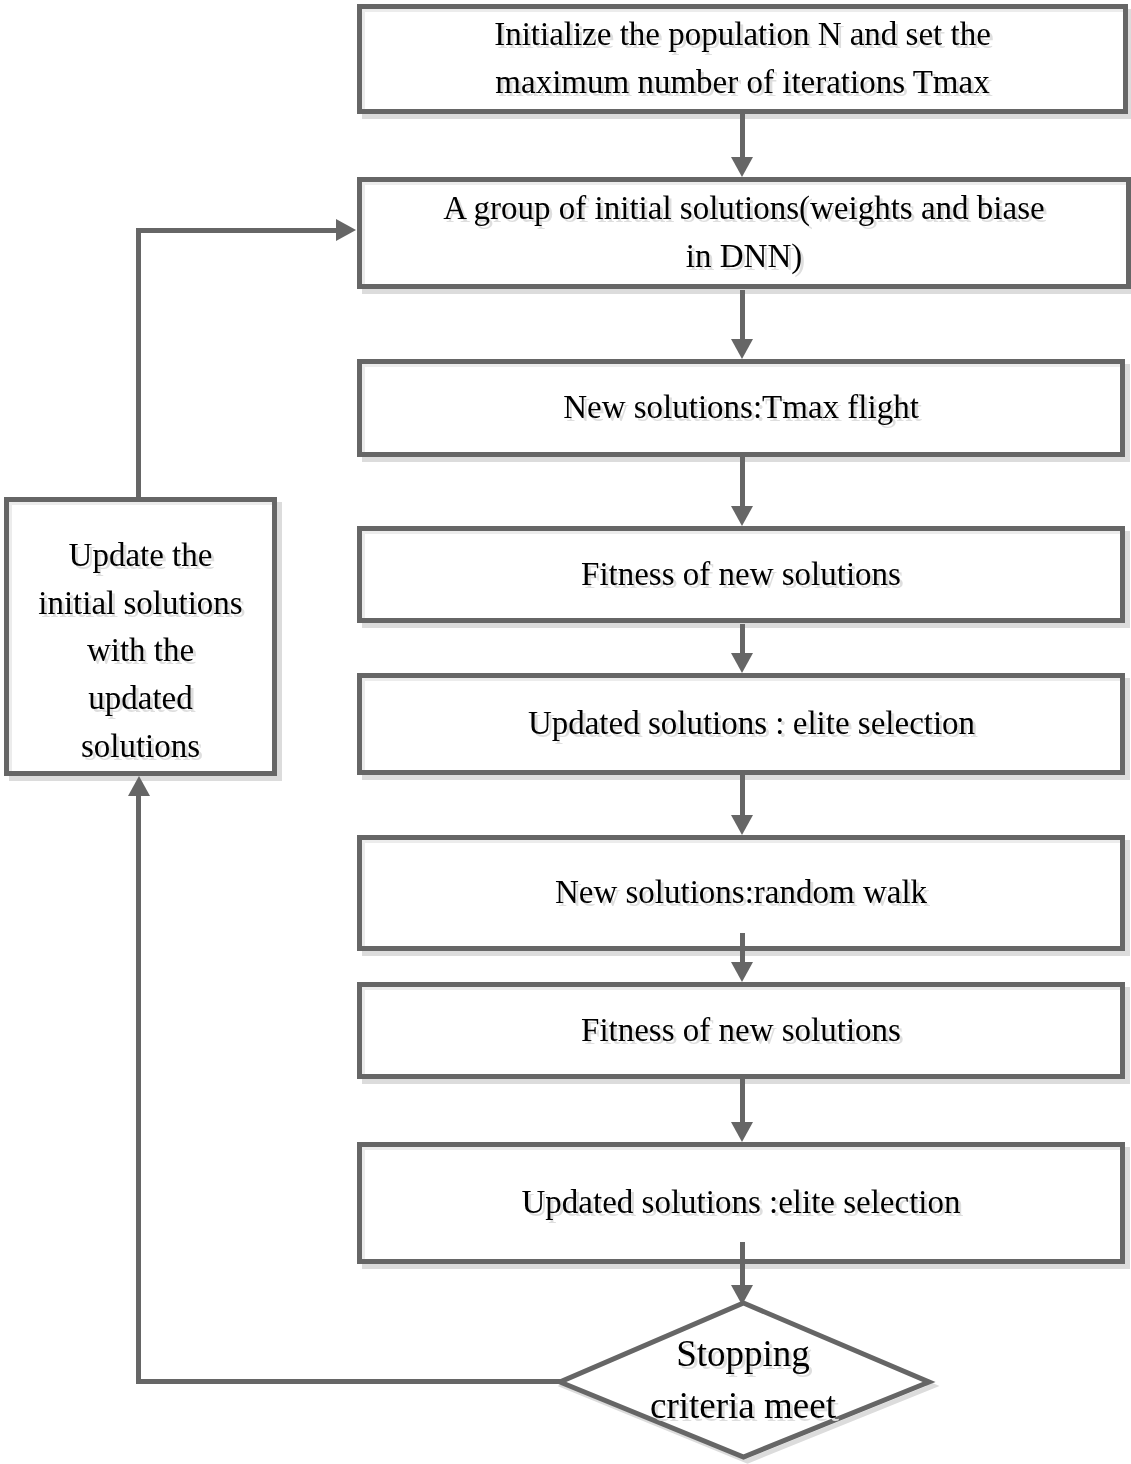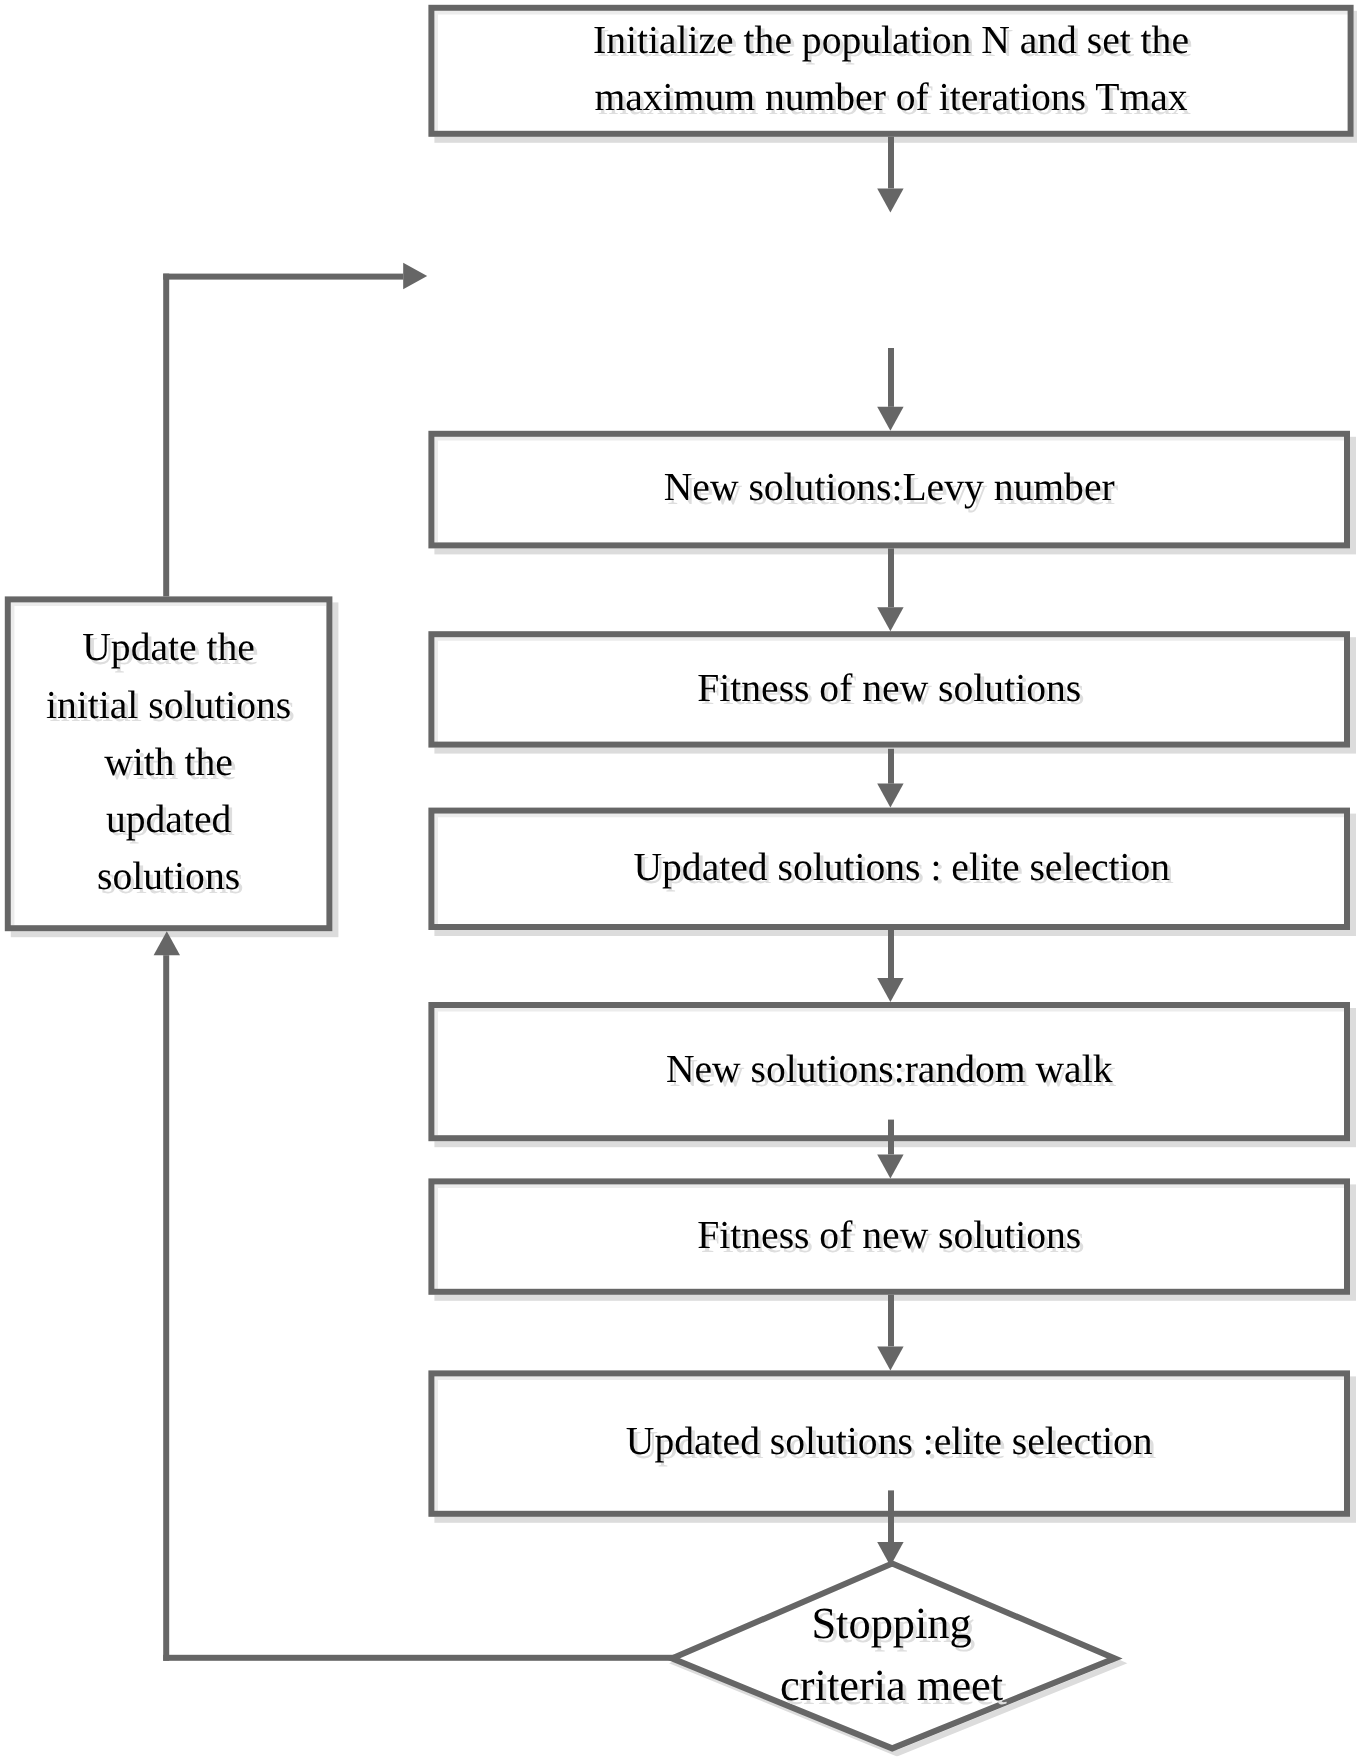--- a/index.html
+++ b/index.html
@@ -76,21 +76,21 @@
   }
   
   .b1 { left: 357px; top: 4px;    width: 771px; height: 110px; }
   .b2 { left: 357px; top: 177px;  width: 774px; height: 112px; }
   .b3 { left: 357px; top: 359px;  width: 768px; height: 98px;  }
   .b4 { left: 357px; top: 526px;  width: 768px; height: 97px;  }
   .b5 { left: 357px; top: 673px;  width: 768px; height: 102px; padding-left: 21px; }
   .b6 { left: 357px; top: 835px;  width: 768px; height: 116px;  }
   .b7 { left: 357px; top: 982px;  width: 768px; height: 97px;  }
   .b8 { left: 357px; top: 1142px; width: 768px; height: 122px; }
-  .side-box { left: 4px; top: 497px; width: 273px; height: 279px; }
+  .side-box { left: 4px; top: 497px; width: 273px; height: 279px; align-items: flex-end; }
 
   .diamond-svg {
     position: absolute;
     left: 548px;
     top: 1294px;
   }
   .diamond-label {
     position: absolute;
     left: 633px;
     top: 1326px;
@@ -106,22 +106,25 @@
   }
 </style>
 </head>
 <body>
 
 <div class="canvas">
 
   <div class="box b1">
     <span class="box-label">Initialize the population N and set the<br>maximum number of iterations Tmax</span>
   </div>
+  <div class="box b2">
+    <span class="box-label">A group of initial solutions(weights and biase<br>in DNN)</span>
+  </div>
   <div class="box b3">
-    <span class="box-label">New solutions:Levy number</span>
+    <span class="box-label">New solutions:Tmax flight</span>
   </div>
   <div class="box b4">
     <span class="box-label">Fitness of new solutions</span>
   </div>
   <div class="box b5">
     <span class="box-label">Updated solutions : elite selection</span>
   </div>
   <div class="box b6">
     <span class="box-label">New solutions:random walk</span>
   </div>

